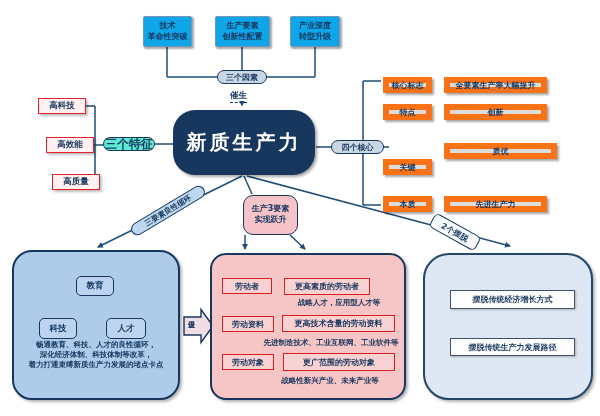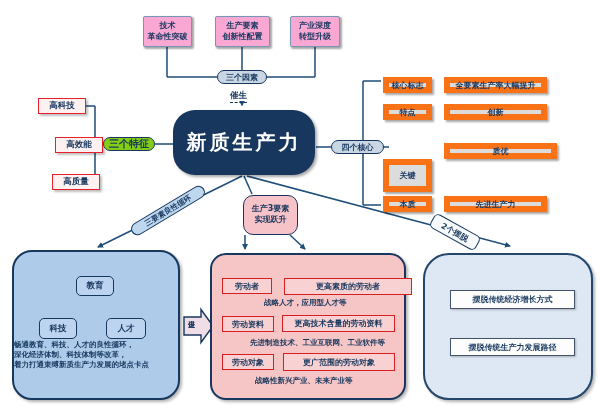--- a/index.html
+++ b/index.html
@@ -2,41 +2,41 @@
 <html><head>
 <meta charset="utf-8">
 <style>
   html,body{margin:0;padding:0;background:#fff;}
   .stage{position:relative;width:600px;height:416px;background:#ffffff;
          font-family:"DejaVu Sans",sans-serif;overflow:hidden;}
   .abs{position:absolute;box-sizing:border-box;}
   .node{display:flex;align-items:center;justify-content:center;text-align:center;
         font-weight:bold;color:#17375E;z-index:2;}
   .ml{white-space:pre-line;line-height:1.35;}
-  .topbox{background:#f9a8d4;border:1px solid #7795B5;font-size:8px;border-radius:2px;
+  .topbox{background:#0ea5e9;border:1px solid #7795B5;font-size:8px;border-radius:2px;
           box-shadow:1.5px 1.5px 2px rgba(0,0,0,.35);}
   .capsule{background:#C9D6E4;border:1.5px solid #17375E;border-radius:8px;font-size:8px;}
-  .capsule-pink{background:#84cc16;border:1.5px solid #17375E;border-radius:8px;font-size:10px;font-family:Liberation Serif, serif;}
+  .capsule-pink{background:#5eead4;border:1.5px solid #17375E;border-radius:8px;font-size:12px;font-family:Liberation Serif, serif;}
   .redbox{background:#FDF1F1;border:1.5px solid #E8202C;font-size:8.5px;
           box-shadow:1.5px 1.5px 2px rgba(0,0,0,.25);}
   .graybox{background:#DCDCDC;border:6px solid #f97316;font-size:8px;
            box-shadow:1.5px 1.5px 2px rgba(0,0,0,.35);}
   .center-node{background:#17375E;color:#ffffff;border-radius:22px;font-size:20px;
                letter-spacing:3px;box-shadow:2px 2px 3px rgba(0,0,0,.35);}
   .panel-blue{background:#AECBEA;border:2px solid #17375E;border-radius:20px;
               box-shadow:2px 2px 3px rgba(0,0,0,.3);z-index:2;}
   .panel-pink{background:#F6C5C5;border:2px solid #17375E;border-radius:16px;
               box-shadow:2px 2px 3px rgba(0,0,0,.3);z-index:2;}
   .panel-lightblue{background:#DEE8F4;border:2px solid #24466B;border-radius:26px;
               box-shadow:2px 2px 3px rgba(0,0,0,.3);z-index:2;}
   .bluenode{background:#BCD4F0;border:1.5px solid #17375E;border-radius:5px;font-size:8.5px;margin-top:12px;}
   .pinkred{background:#F8D2D2;border:1.5px solid #D81E1E;font-size:8px;}
   .whitebox{background:#FDFDFD;border:1px solid #44546A;font-size:8px;
             box-shadow:1px 1px 2px rgba(0,0,0,.25);}
-  .note{font-size:7.5px;color:#17375E;font-weight:bold;text-align:left;white-space:nowrap;z-index:3;}
+  .note{font-size:7.5px;color:#17375E;font-weight:bold;text-align:center;white-space:nowrap;z-index:3;}
   .smalltext{font-size:8.5px;color:#17375E;font-weight:bold;z-index:3;}
   .rot{transform-origin:center center;}
   .vtext{writing-mode:vertical-rl;text-orientation:upright;font-size:7px;font-weight:bold;
          color:#17375E;line-height:11px;z-index:3;}
   svg{z-index:1;}
 </style>
 </head>
 <body>
 
 <div class="stage">
@@ -71,30 +71,30 @@
   <div class="abs node topbox ml" style="left:215px;top:16px;width:55px;height:31px">生产要素
 创新性配置</div>
   <div class="abs node topbox ml" style="left:290px;top:16px;width:50px;height:31px">产业深度
 转型升级</div>
   <div class="abs node capsule" style="left:217px;top:70px;width:50px;height:14px">三个因素</div>
   <div class="abs smalltext" style="left:230px;top:90px;border-bottom:1px dashed #17375E;padding-bottom:0">催生</div>
 
   <div class="abs node center-node" style="left:173px;top:110px;width:142px;height:65px">新质生产力</div>
 
   <div class="abs node redbox" style="left:38px;top:98px;width:48px;height:16px">高科技</div>
-  <div class="abs node redbox" style="left:55px;top:137px;width:48px;height:16px">高效能</div>
+  <div class="abs node redbox" style="left:46px;top:137px;width:48px;height:16px">高效能</div>
   <div class="abs node redbox" style="left:52px;top:174px;width:48px;height:16px">高质量</div>
   <div class="abs node capsule-pink" style="left:103px;top:137px;width:52px;height:14px">三个特征</div>
 
   <div class="abs node capsule" style="left:331px;top:140px;width:53px;height:14px">四个核心</div>
   <div class="abs node graybox" style="left:383px;top:77px;width:49px;height:16px">核心标志</div>
   <div class="abs node graybox" style="left:444px;top:77px;width:103px;height:16px">全要素生产率大幅提升</div>
   <div class="abs node graybox" style="left:383px;top:104px;width:49px;height:16px">特点</div>
   <div class="abs node graybox" style="left:444px;top:104px;width:103px;height:16px">创新</div>
-  <div class="abs node graybox" style="left:383px;top:159px;width:49px;height:33px">关键</div>
+  <div class="abs node graybox" style="left:383px;top:159px;width:49px;height:16px">关键</div>
   <div class="abs node graybox" style="left:444px;top:143px;width:113px;height:16px">质优</div>
   <div class="abs node graybox" style="left:383px;top:196px;width:49px;height:16px">本质</div>
   <div class="abs node graybox" style="left:444px;top:196px;width:103px;height:16px">先进生产力</div>
 
   <div class="abs node capsule rot" style="left:126px;top:204px;width:84px;height:13px;
        background:#BDD7EE;font-size:7.5px;transform:rotate(-31deg)">三要素良性循环</div>
   <div class="abs node ml" style="left:243px;top:195px;width:55px;height:40px;background:#F6C3C8;
        border:1.5px solid #17375E;border-radius:10px;font-size:8px;z-index:2">生产3要素
 实现跃升</div>
   <div class="abs node rot" style="left:429px;top:224px;width:52px;height:16px;background:#F6FAFD;
@@ -105,21 +105,21 @@
   <div class="abs node bluenode" style="left:39px;top:306px;width:38px;height:21px">科技</div>
   <div class="abs node bluenode" style="left:106px;top:306px;width:40px;height:21px">人才</div>
   <div class="abs note ml" style="left:14px;top:340px;width:164px;white-space:pre-line">畅通教育、科技、人才的良性循环，
 深化经济体制、科技体制等改革，
 着力打通束缚新质生产力发展的堵点卡点</div>
 
   <div class="abs vtext" style="left:185px;top:315px;height:22px">促进</div>
 
   <div class="abs panel-pink" style="left:210px;top:253px;width:196px;height:147px"></div>
   <div class="abs node pinkred" style="left:222px;top:278px;width:50px;height:16px">劳动者</div>
-  <div class="abs node pinkred" style="left:284px;top:278px;width:128px;height:17px">更高素质的劳动者</div>
+  <div class="abs node pinkred" style="left:284px;top:278px;width:86px;height:17px">更高素质的劳动者</div>
   <div class="abs note" style="left:264px;top:298px;width:150px">战略人才，应用型人才等</div>
   <div class="abs node pinkred" style="left:222px;top:316px;width:52px;height:16px">劳动资料</div>
   <div class="abs node pinkred" style="left:282px;top:315px;width:113px;height:17px">更高技术含量的劳动资料</div>
   <div class="abs note" style="left:250px;top:338px;width:162px">先进制造技术、工业互联网、工业软件等</div>
   <div class="abs node pinkred" style="left:222px;top:354px;width:52px;height:16px">劳动对象</div>
   <div class="abs node pinkred" style="left:283px;top:353px;width:112px;height:18px">更广范围的劳动对象</div>
   <div class="abs note" style="left:255px;top:376px;width:150px">战略性新兴产业、未来产业等</div>
 
   <div class="abs panel-lightblue" style="left:423px;top:253px;width:170px;height:147px"></div>
   <div class="abs node whitebox" style="left:450px;top:338px;width:125px;height:18px">摆脱传统生产力发展路径</div>

